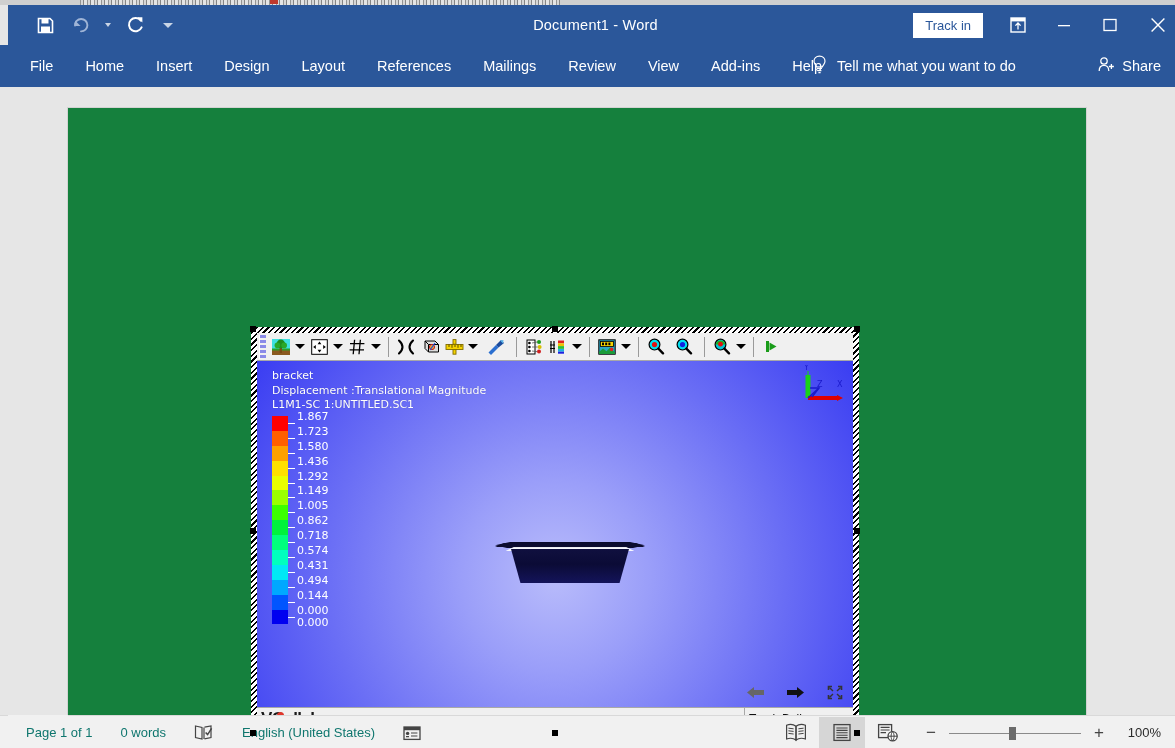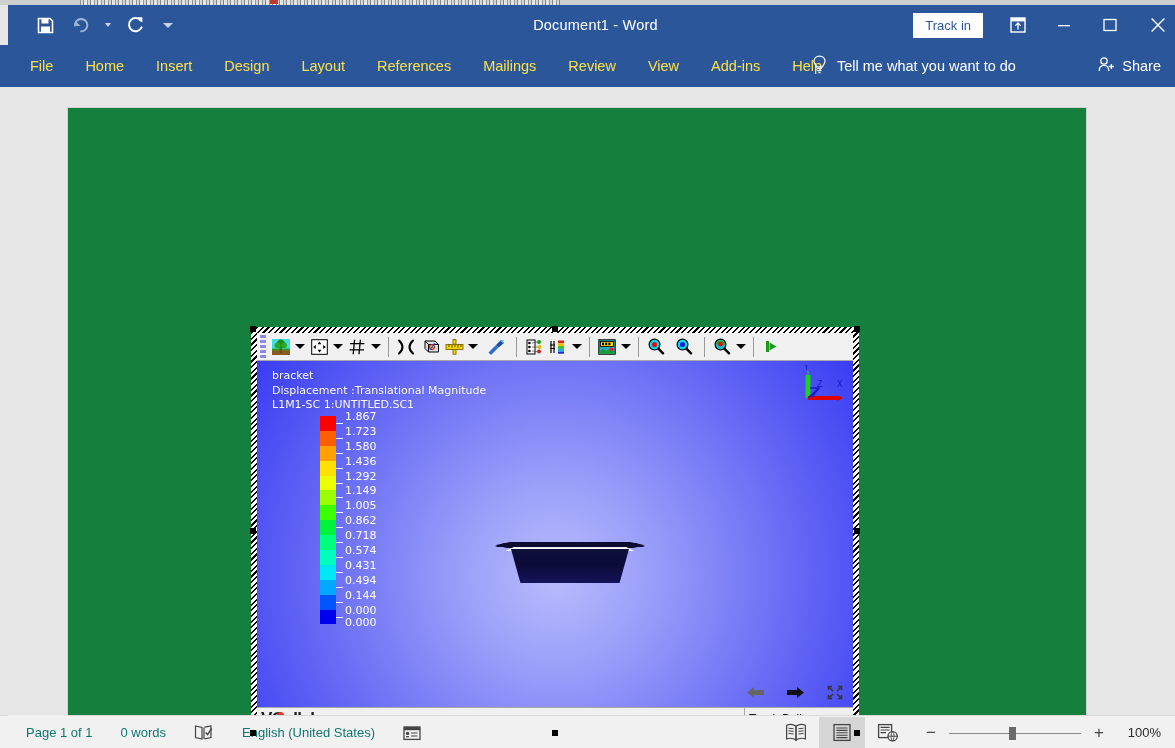--- a/index.html
+++ b/index.html
@@ -61,21 +61,21 @@
   }
   .win-icon.close { width: 50px; }
 
   
   .ribbonbar {
     position: absolute; top: 45px; left: 0; width: 1175px; height: 42px;
     background: #2b579a; color: #fff;
   }
   .tabs { position: absolute; left: 14px; top: 0; height: 42px; display: flex; align-items: center; }
   .tab {
-    font-size: 14.5px; color: #fde047; padding: 0 16px; height: 42px;
+    font-size: 14.5px; color: #ffffff; padding: 0 16px; height: 42px;
     display: flex; align-items: center; white-space: nowrap;
   }
   .tellme {
     position: absolute; left: 812px; top: 0; height: 42px;
     display: flex; align-items: center; gap: 10px; font-size: 14.5px; color: #fff;
   }
   .share {
     position: absolute; right: 14px; top: 0; height: 42px;
     display: flex; align-items: center; gap: 6px; font-size: 14.5px; color: #fff;
   }
@@ -136,21 +136,21 @@
   .vc-view {
     position: absolute; left: 0; top: 28px; right: 0; bottom: 22px;
     background: radial-gradient(circle at 50% 62%, #b9bcfb 0%, #9a9ef9 26%, #6a6ef5 62%, #3a3df2 100%);
     overflow: hidden;
   }
   .vc-labels {
     position: absolute; left: 15px; top: 8px; color: #ffffff;
     font-family: "DejaVu Sans", sans-serif; font-size: 11px; line-height: 14.7px;
     white-space: nowrap; text-shadow: 0 0 1px rgba(0,0,0,.25);
   }
-  .legend { position: absolute; left: 15px; top: 55px; margin-left: 48px; }
+  .legend { position: absolute; left: 15px; top: 55px; }
   .legend-row { display: flex; align-items: center; height: 14.9px; }
   .legend-sw { width: 16px; height: 14.9px; }
   .legend-tickline { width: 7px; height: 1px; background: #fff; }
   .legend-val {
     color: #fff; font-family: "DejaVu Sans", sans-serif; font-size: 11px;
     margin-left: 2px; line-height: 11px; transform: translateY(-7px);
   }
   .legend-last {
     color: #fff; font-family: "DejaVu Sans", sans-serif; font-size: 11px;
     margin-left: 25px; line-height: 11px; display:block; margin-top: -7px;

